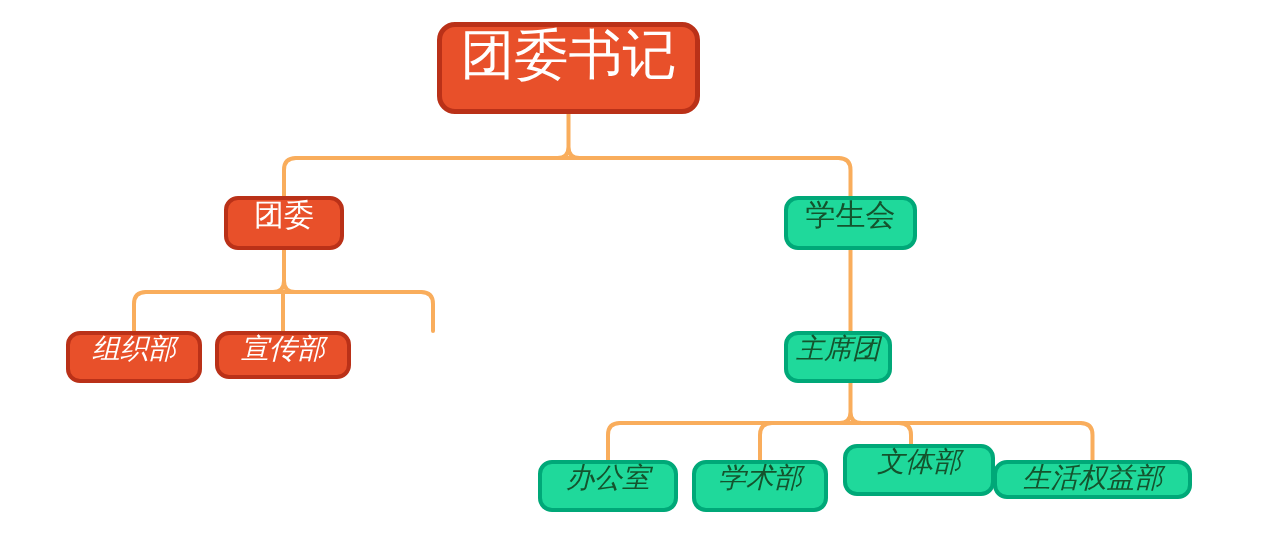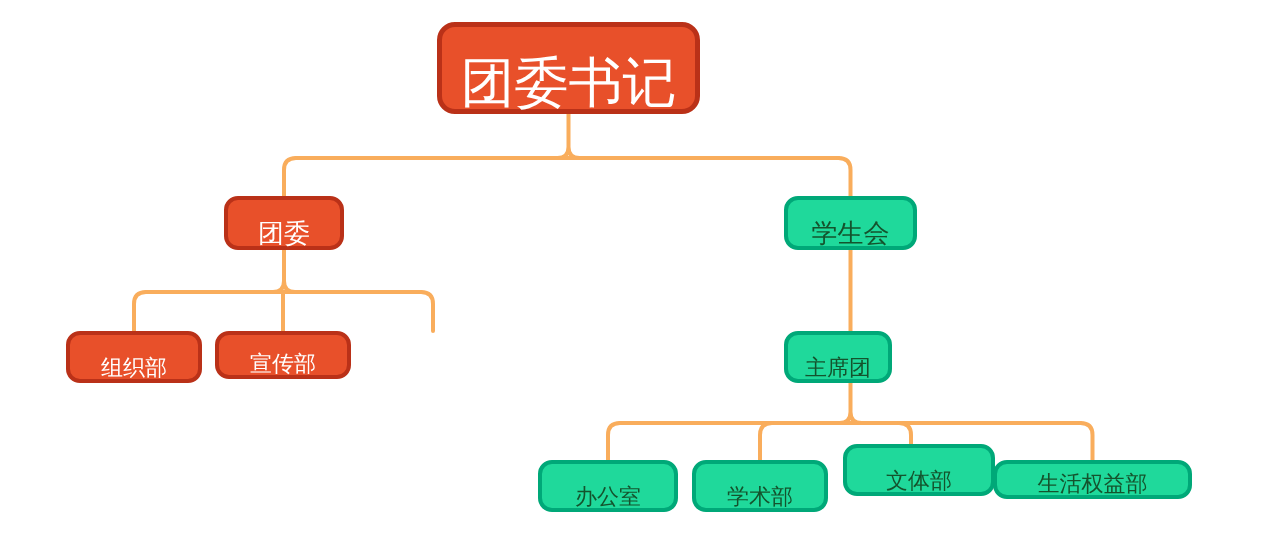--- a/index.html
+++ b/index.html
@@ -23,21 +23,21 @@
     left: 0;
     top: 0;
     width: 1263px;
     height: 559px;
     pointer-events: none;
   }
   .node {
     position: absolute;
     box-sizing: border-box;
     display: flex;
-    align-items: flex-end;
+    align-items: flex-start;
     justify-content: center;
     border-radius: 14px;
     border-style: solid;
     white-space: nowrap;
     line-height: 1;
     z-index: 2;
   }
   .node-label {
     display: block;
     line-height: 1;
@@ -54,25 +54,26 @@
     border-color: #00a878;
     color: #14532d;
   }
   .node.level-root {
     border-width: 5px;
     border-radius: 18px;
     font-size: 54px;
   }
   .node.level-1 {
     border-width: 4px;
-    font-size: 26px;
+    font-size: 30px;
   }
   .node.level-2 {
     border-width: 4px;
-    font-size: 22px;
+    font-size: 28px;
+    font-style: italic;
   }
 </style>
 </head>
 <body>
 
 <div id="org-chart">
 
   <svg id="connector-layer" viewBox="0 0 1263 559" width="1263" height="559">
       <path d="M 568.5 114 L 568.5 147
         M 568.5 147 Q 568.5 158 557.5 158

